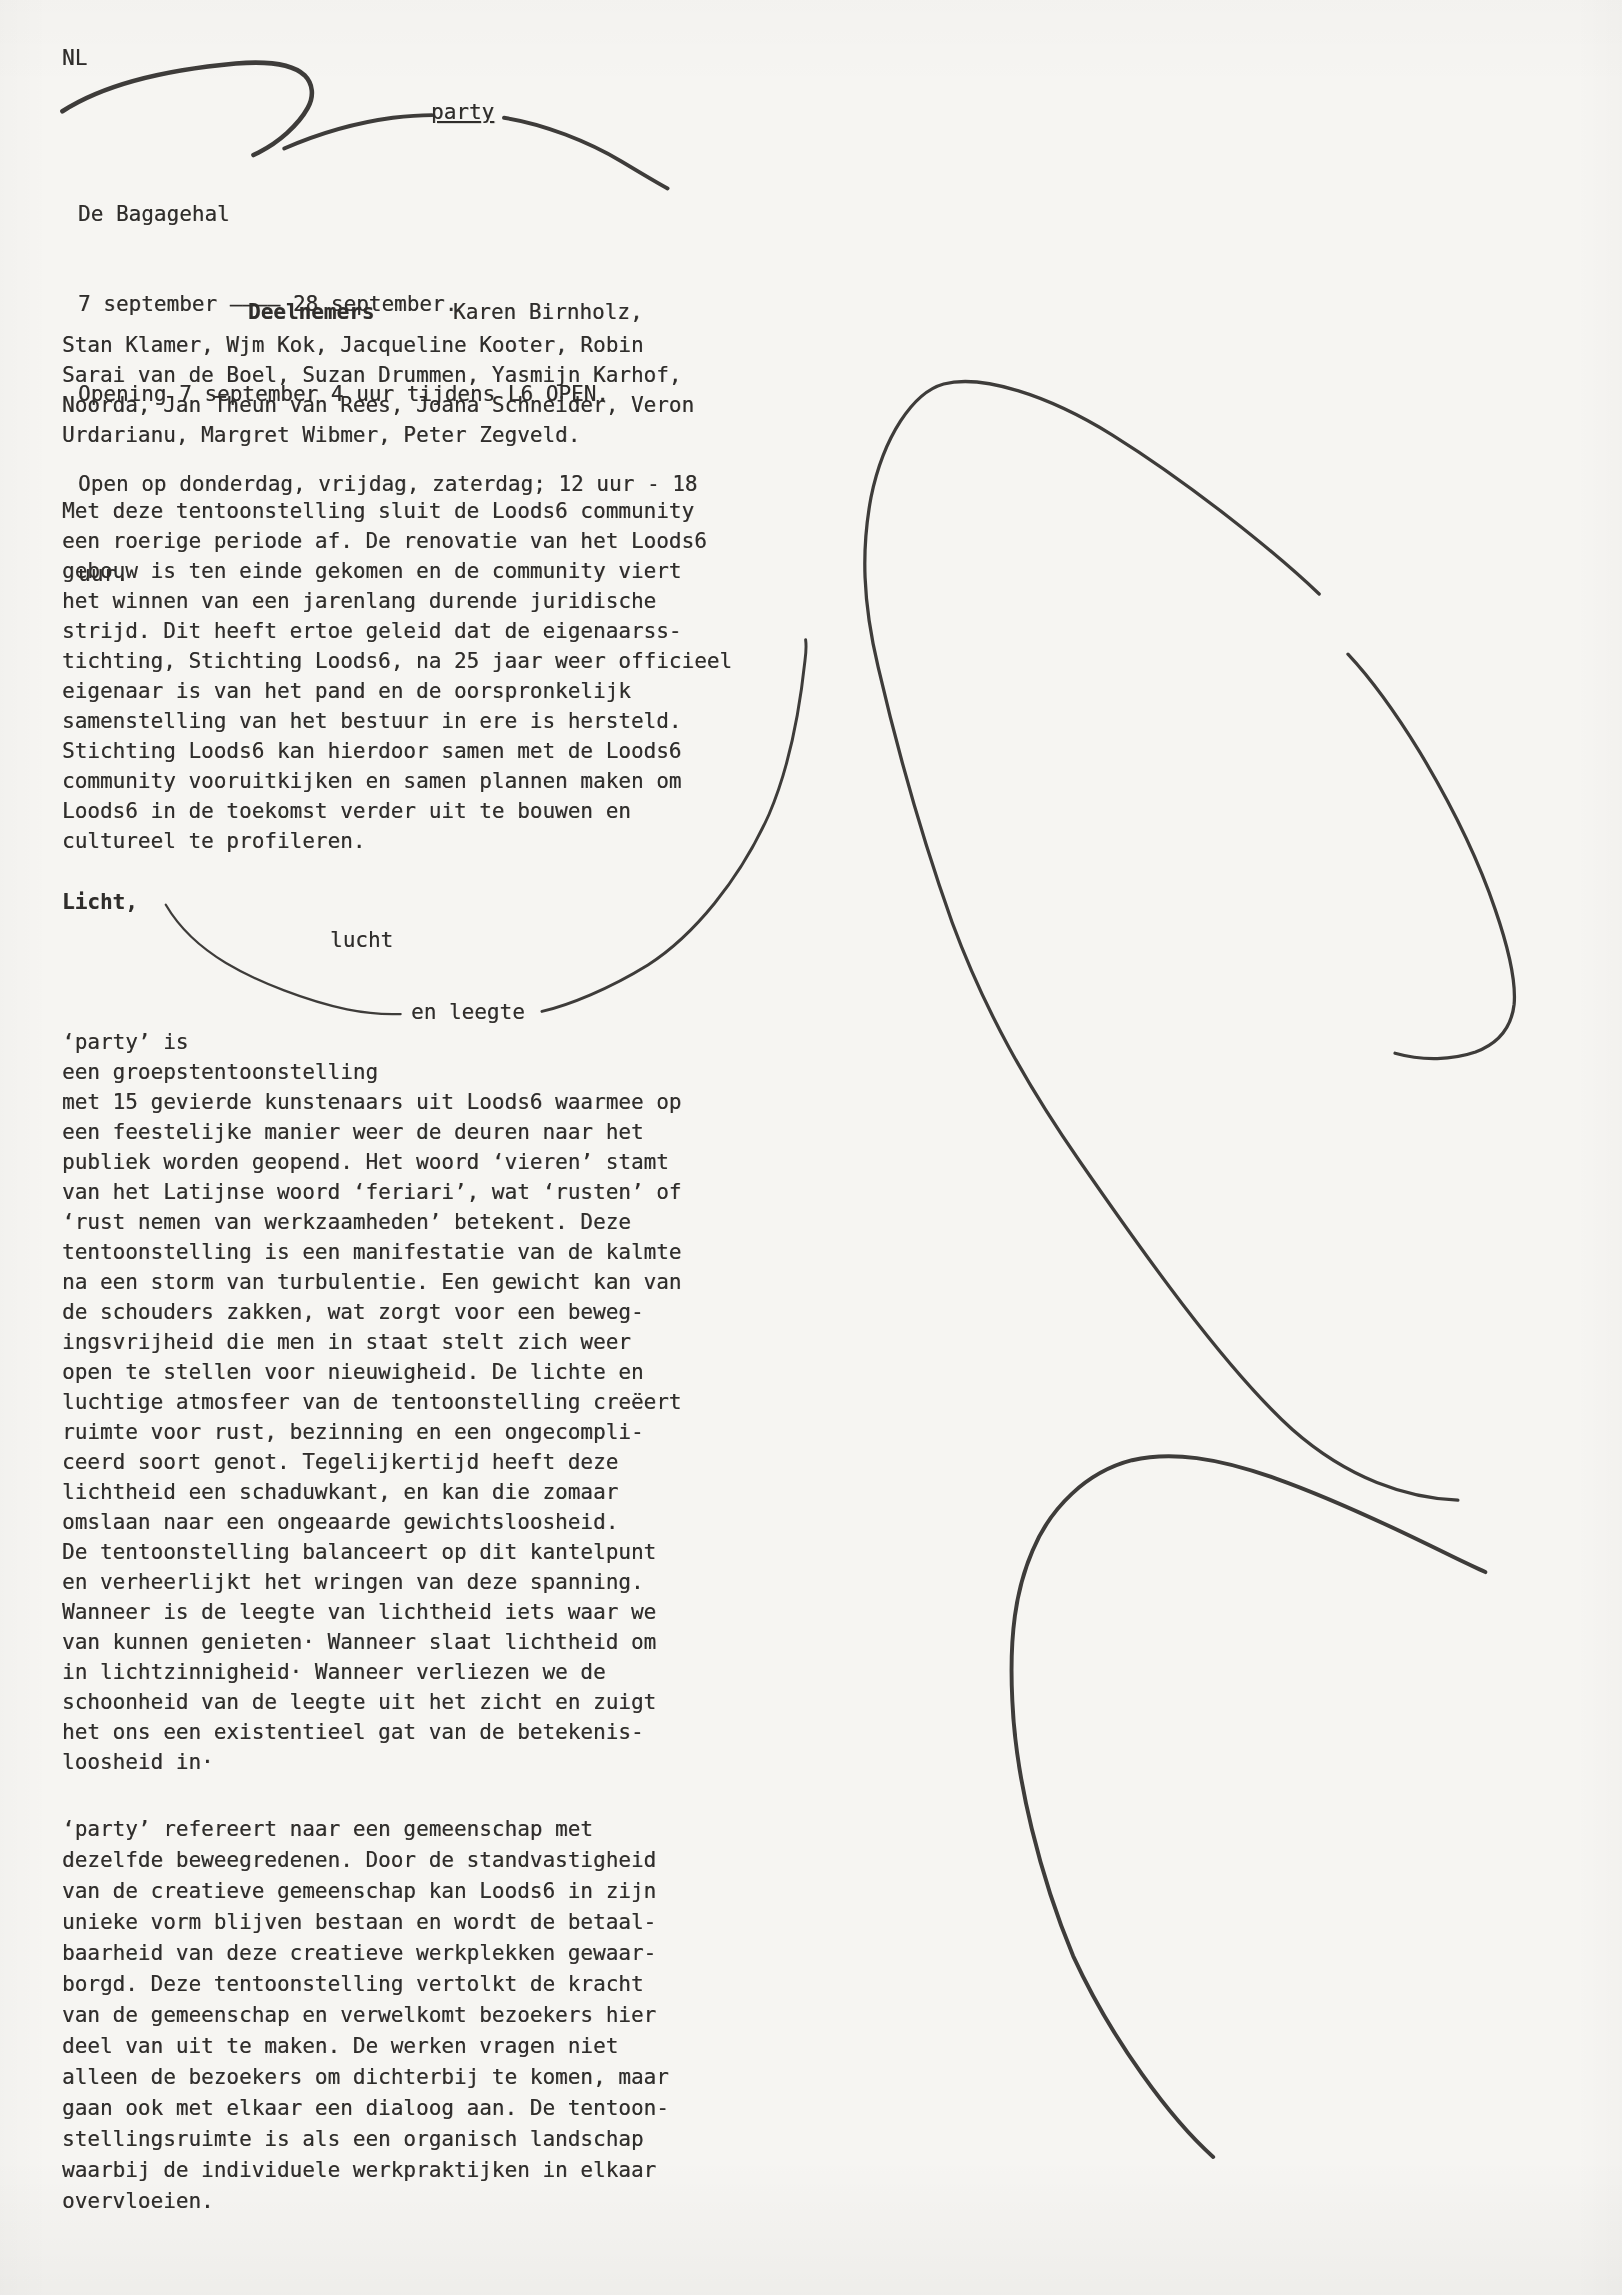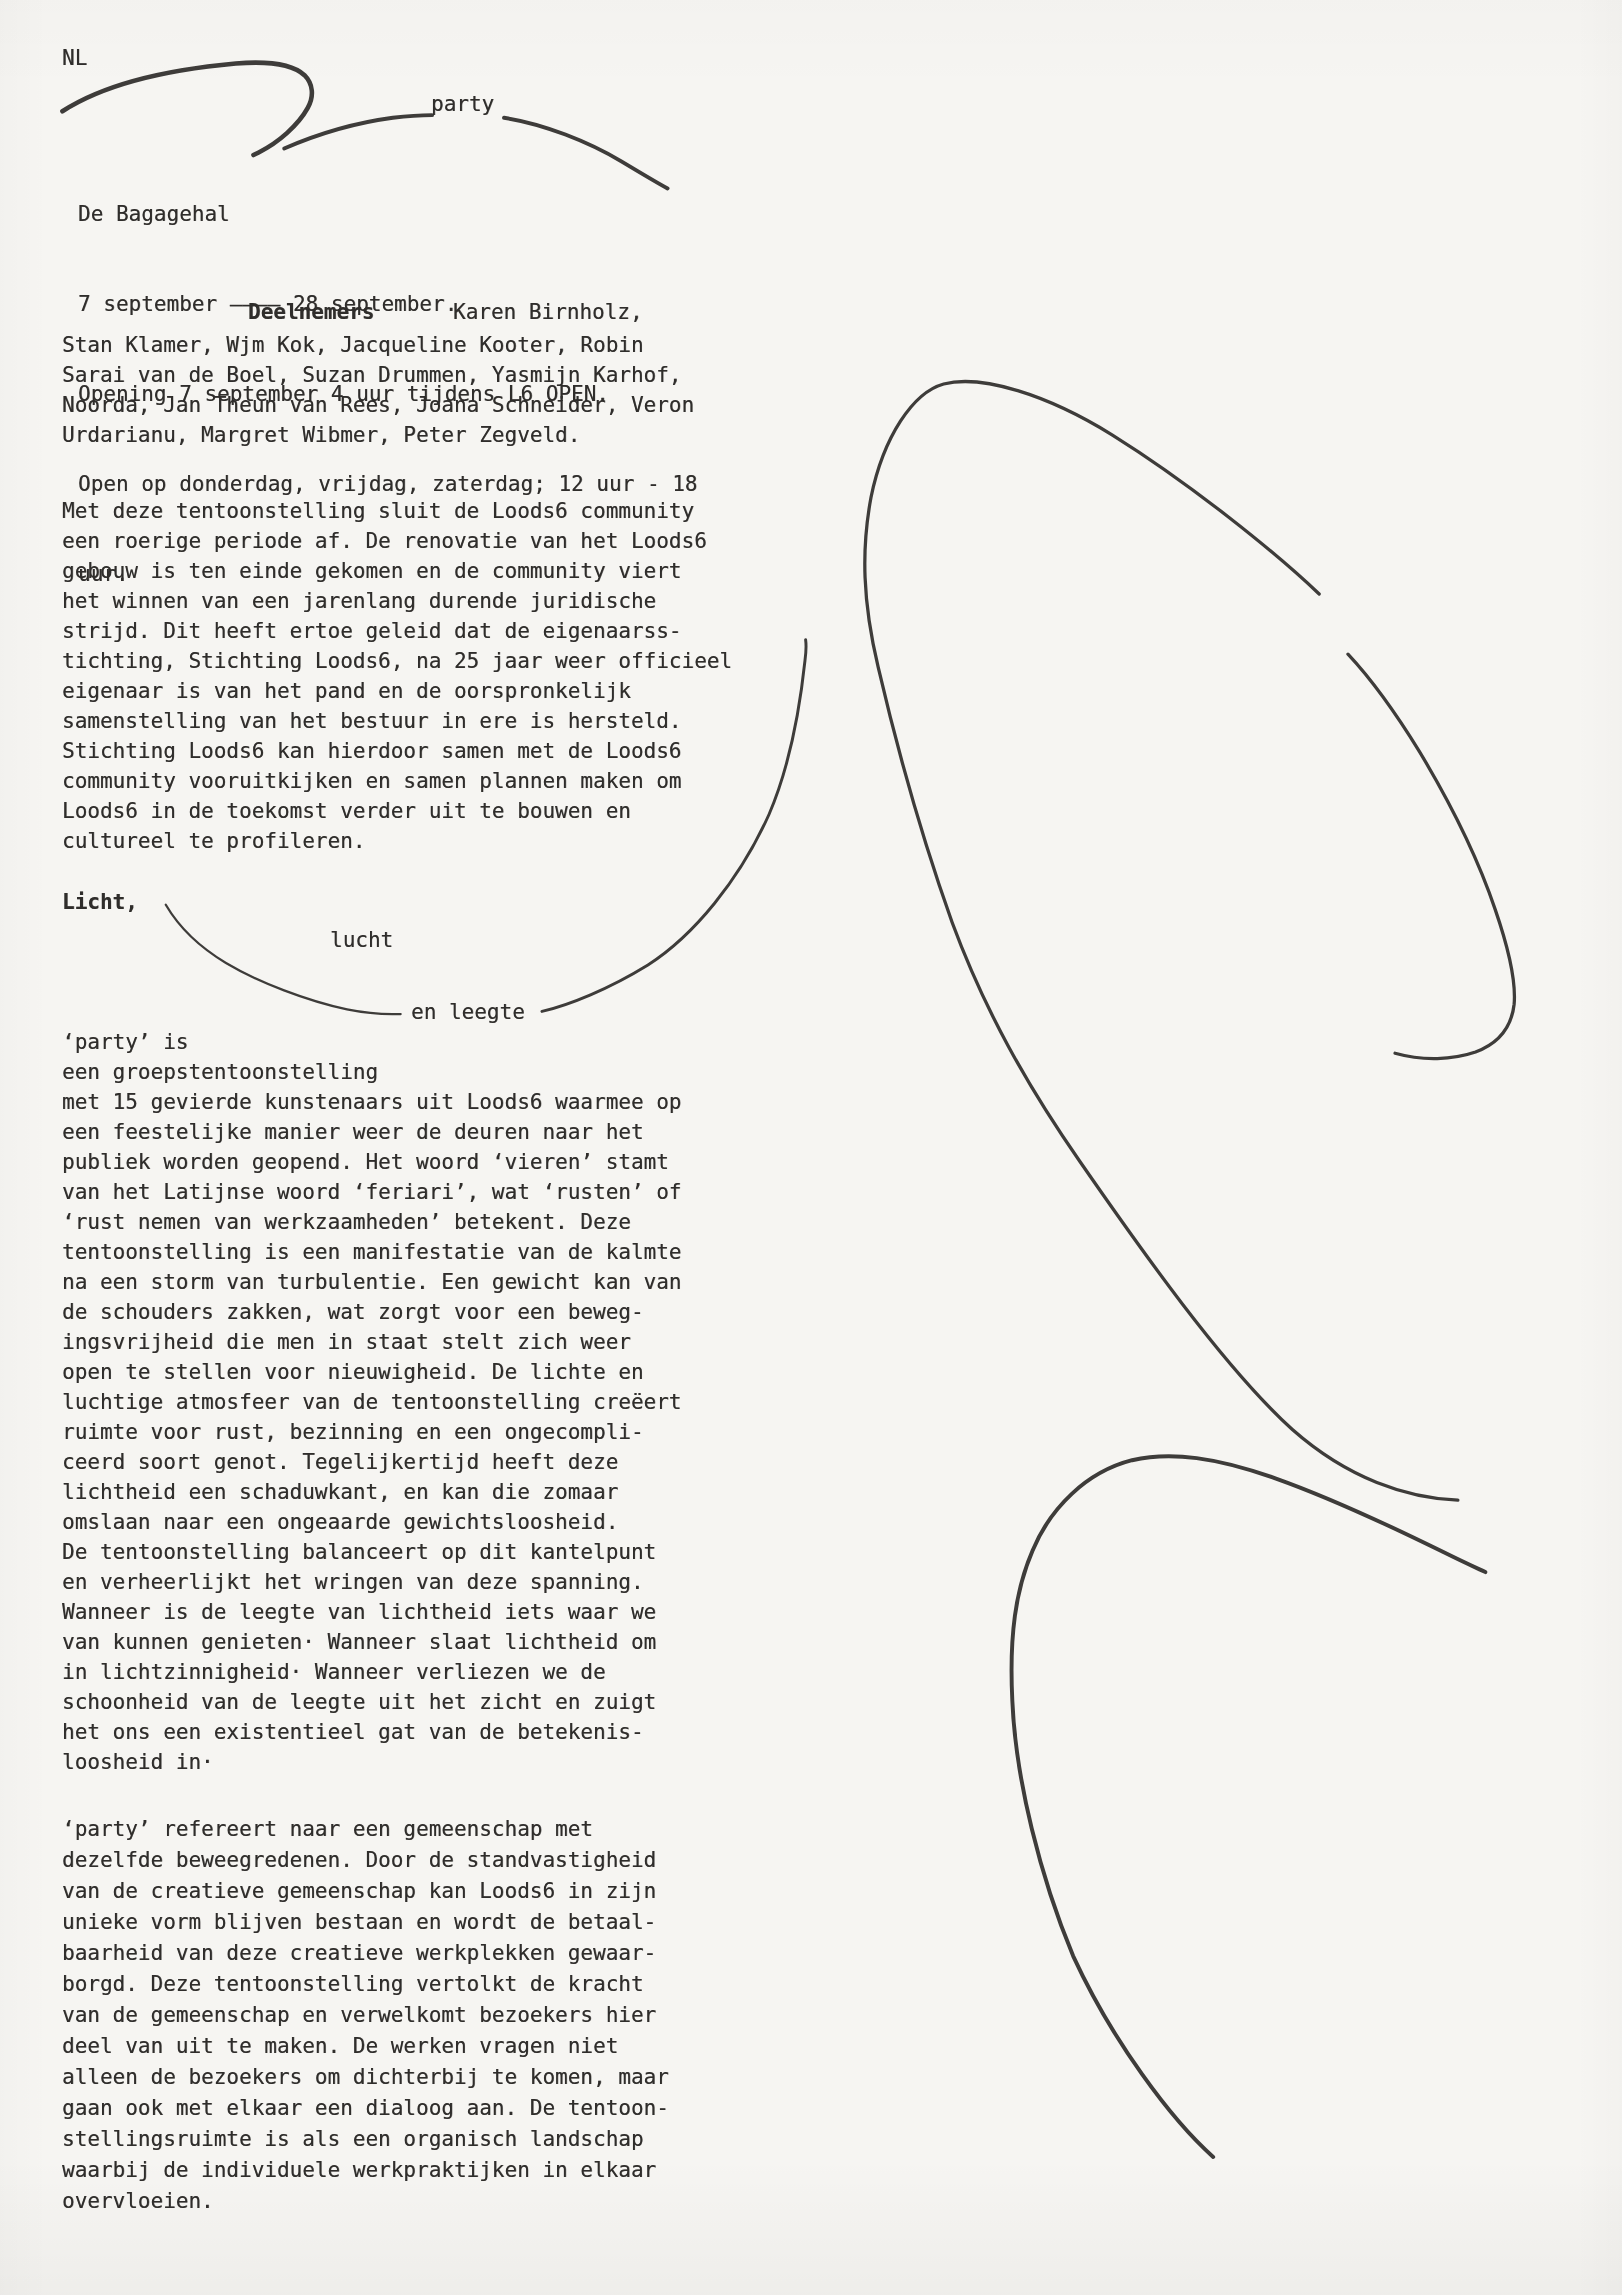--- a/index.html
+++ b/index.html
@@ -44,21 +44,21 @@
   <path stroke-width="6" d="M 770,180 C 830,189 900,217 950,247 C 985,268 1005,280 1020,288"></path>
   <path stroke-width="3.5" d="M 253,1383 C 270,1412 300,1445 345,1472 C 395,1502 470,1530 530,1543 C 560,1549 590,1551 612,1550"></path>
   <path stroke-width="4.5" d="M 828,1546 C 870,1536 930,1512 990,1475 C 1060,1430 1130,1345 1175,1245 C 1205,1175 1222,1085 1230,1010 C 1232,995 1232,985 1231,978"></path>
   <path stroke-width="5" d="M 2016,908 C 1950,845 1820,740 1700,665 C 1600,603 1500,572 1442,587 C 1395,600 1350,668 1331,760 C 1316,840 1318,920 1342,1020 C 1370,1140 1405,1270 1455,1410 C 1505,1545 1570,1660 1650,1775 C 1740,1905 1870,2090 1975,2185 C 2060,2260 2150,2290 2228,2293"></path>
   <path stroke-width="5" d="M 2060,1000 C 2090,1032 2130,1085 2170,1150 C 2215,1225 2258,1310 2285,1390 C 2305,1448 2317,1500 2314,1535 C 2310,1570 2290,1595 2255,1608 C 2220,1620 2175,1622 2132,1610"></path>
   <path stroke-width="6" d="M 1854,3297 C 1790,3240 1700,3120 1640,2990 C 1590,2870 1552,2720 1547,2600 C 1542,2500 1552,2430 1578,2370 C 1605,2305 1660,2250 1730,2232 C 1790,2218 1860,2228 1950,2260 C 2040,2292 2140,2340 2205,2372 C 2235,2387 2255,2396 2270,2403"></path>
 </svg>
 
 <div class="tb" style="left:62px;top:46px;">NL</div>
 
-<div class="tb" style="left:431px;top:92px;">party</div>
+<div class="tb" style="left:431px;top:100px;text-decoration:underline;">party</div>
 
 <div class="tb lh-b" style="left:78px;top:139px;">
   <div class="tline">De Bagagehal</div>
   <div class="tline">7 september ———— 28 september.</div>
   <div class="tline">Opening 7 september 4 uur tijdens L6 OPEN.</div>
   <div class="tline">Open op donderdag, vrijdag, zaterdag; 12 uur - 18</div>
   <div class="tline">uur.</div>
 </div>
 
 <div>

